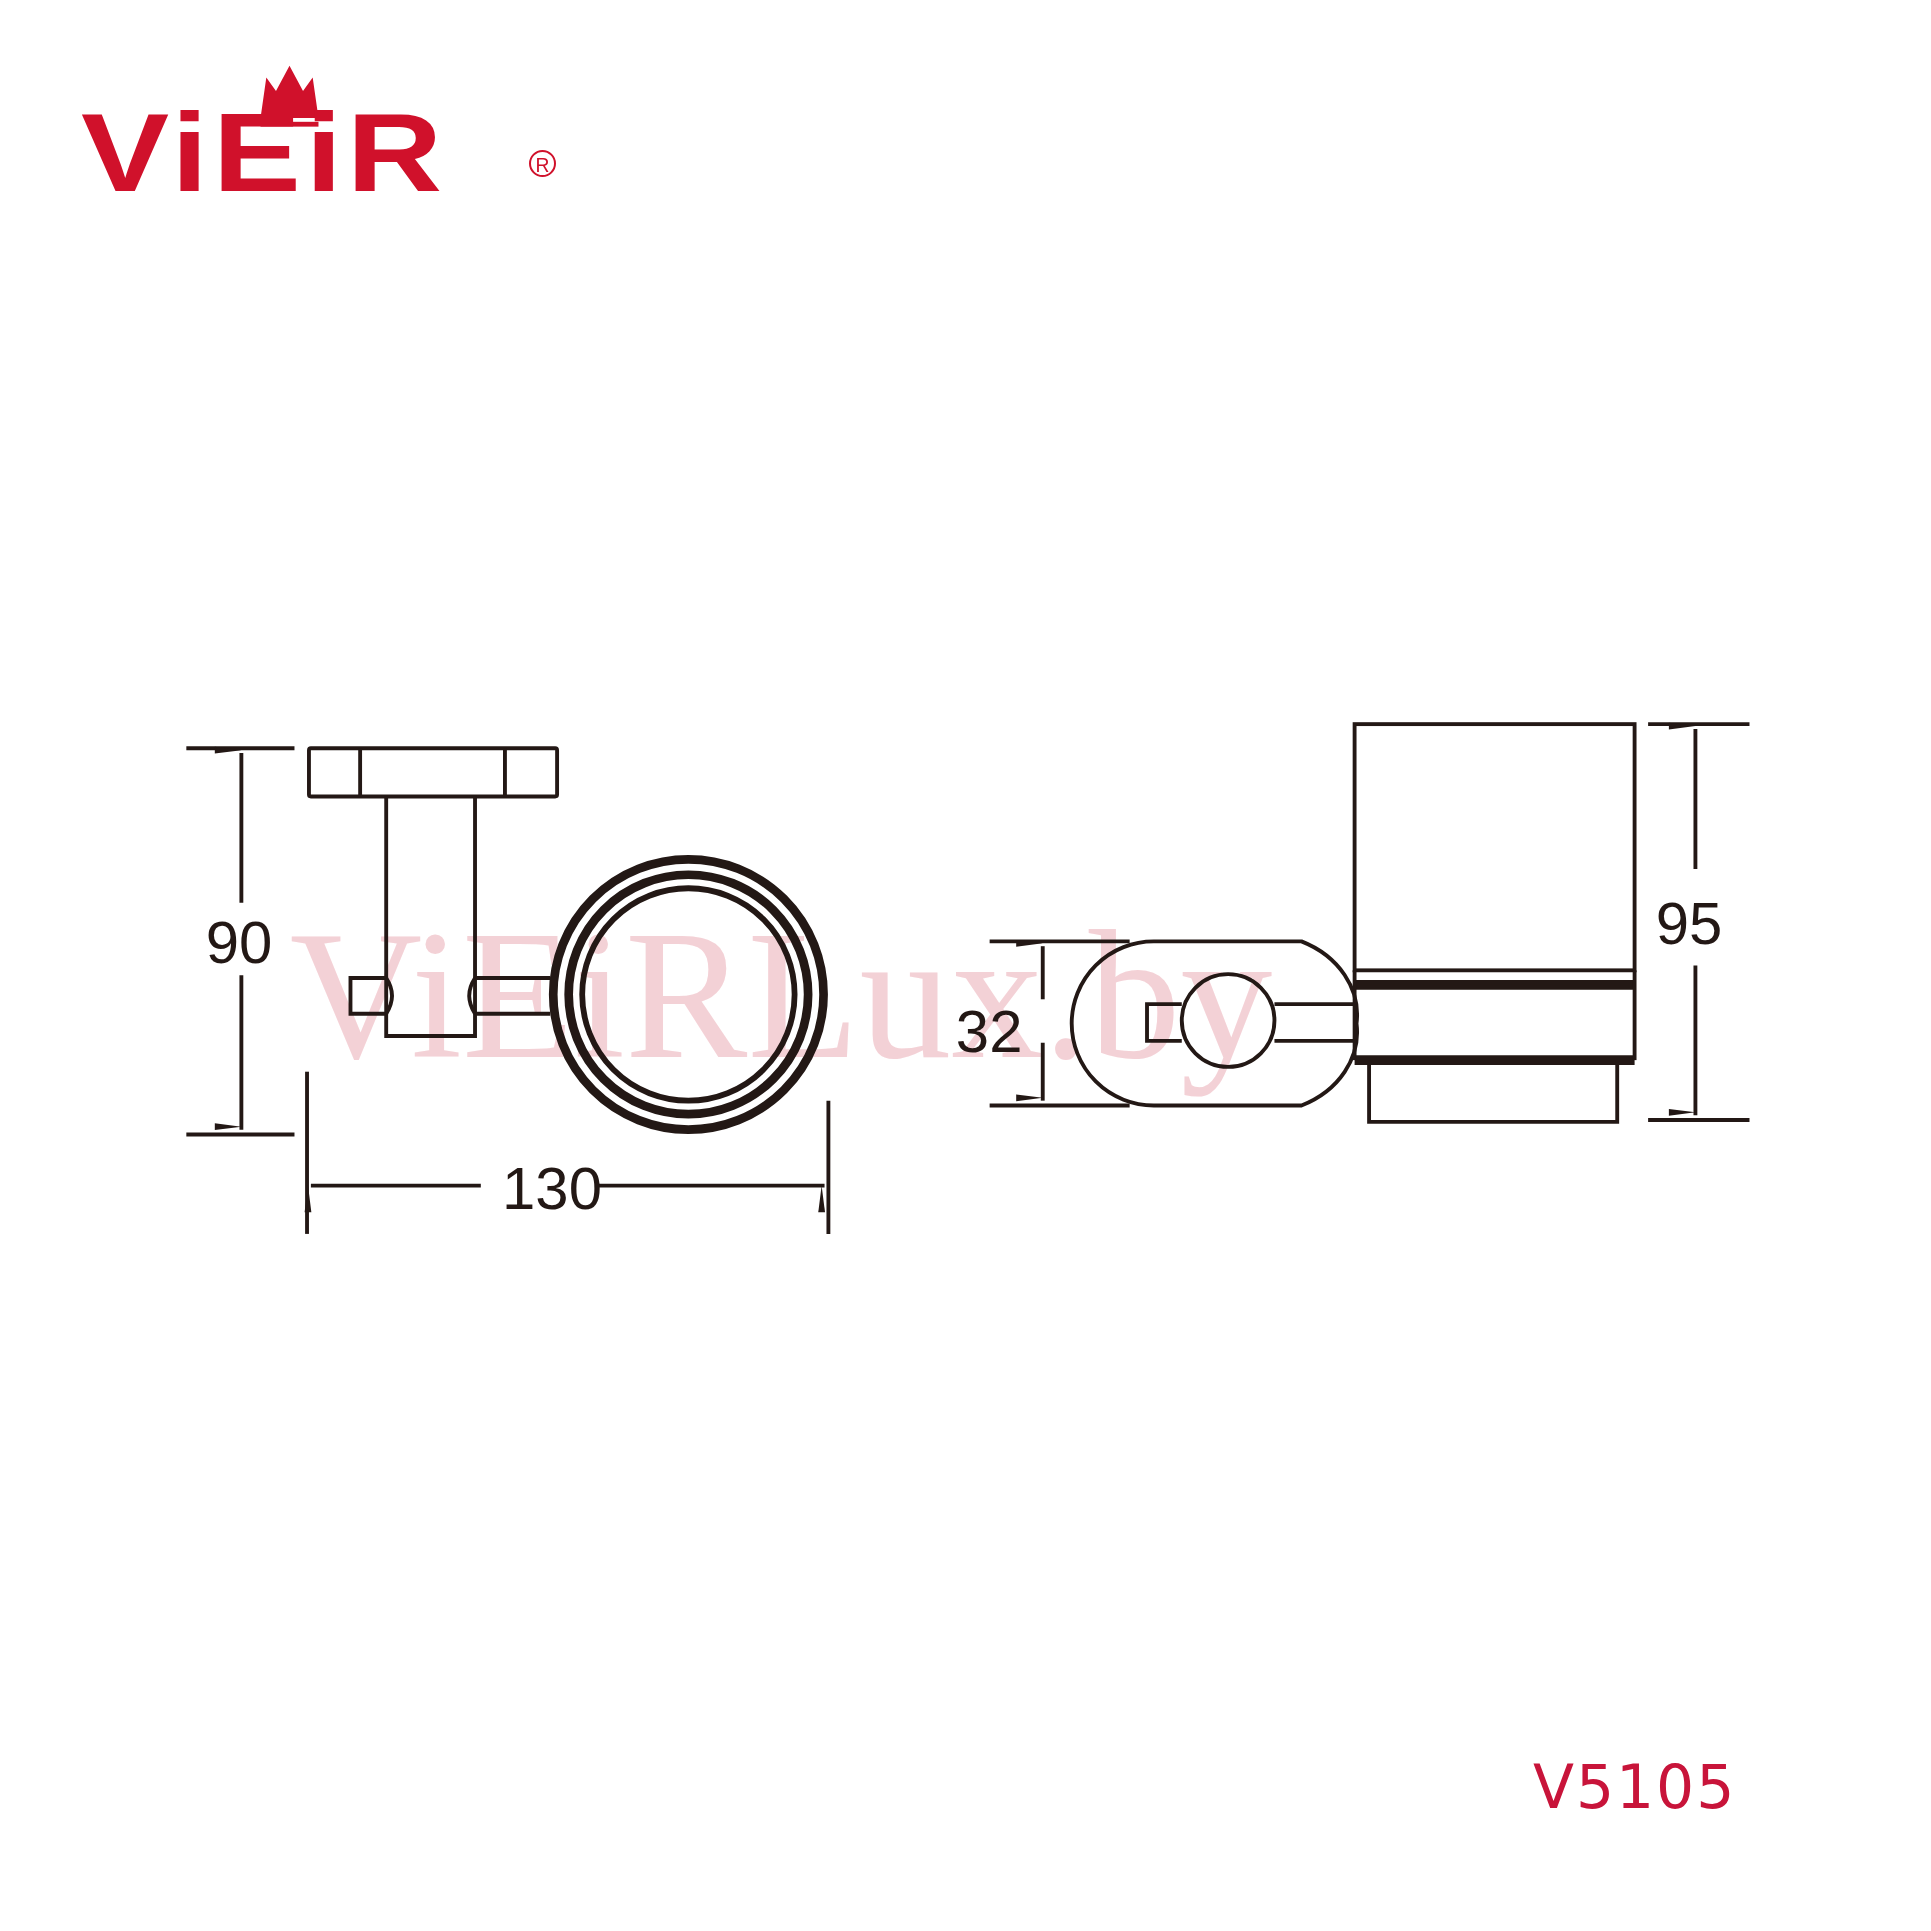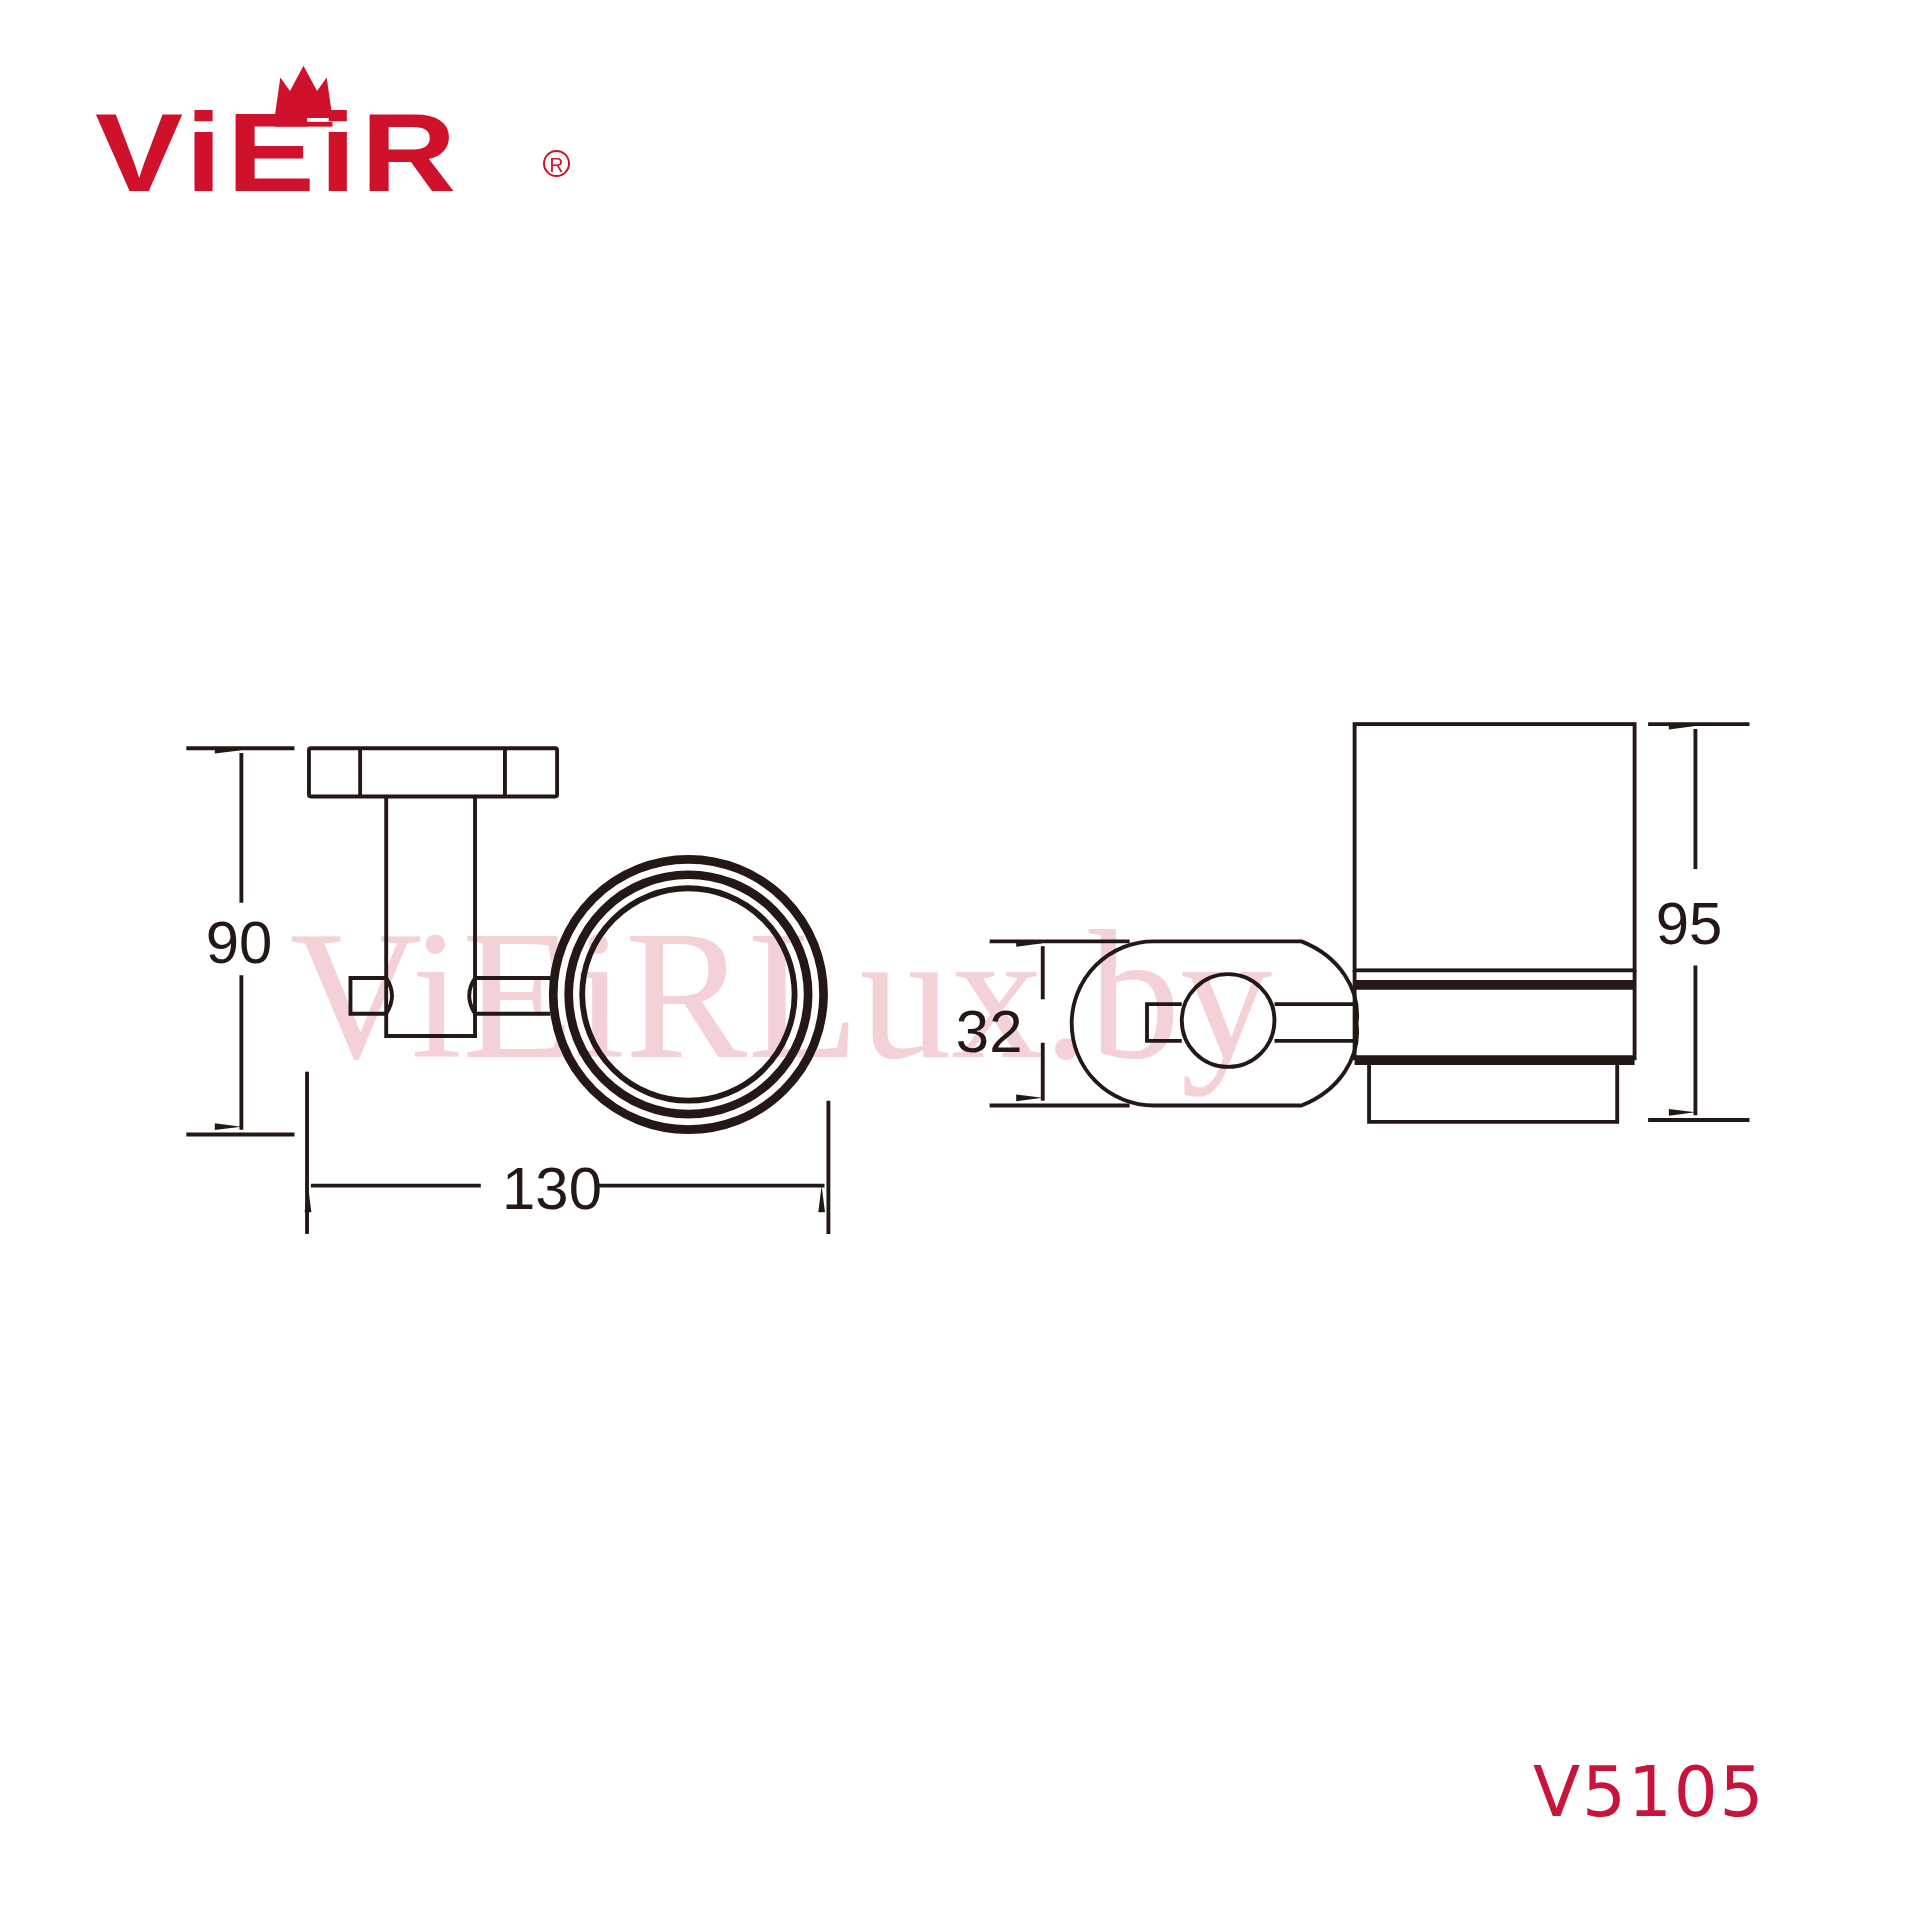--- a/index.html
+++ b/index.html
@@ -1,26 +1,26 @@
 <!DOCTYPE html>
 <html><head>
 <meta charset="utf-8">
 <style>
   html, body { margin: 0; padding: 0; background: #ffffff; }
   body { width: 1931px; height: 1931px; position: relative; overflow: hidden; }
-  .logo { position: absolute; left: 91px; top: 58px; width: 425px; height: 145px; }
+  .logo { position: absolute; left: 77px; top: 58px; width: 425px; height: 145px; }
   .logo-text { position: absolute; left: 3.9px; top: 39px; font-family: "Liberation Sans", sans-serif;
     font-weight: 900; font-size: 112px; letter-spacing: 3.9px; line-height: 1; transform: scaleX(1.18); transform-origin: left top; }
   .reg { position: absolute; left: 452px; top: 92px; width: 27px; height: 27px; border: 2.9px solid; border-radius: 50%;
     font-family: "Liberation Sans", sans-serif; font-size: 19.3px; line-height: 27px; text-align: center; box-sizing: border-box; }
   .drawing { position: absolute; left: 0; top: 0; width: 1931px; height: 1931px; }
   .dim-text { font-family: "Liberation Sans", sans-serif; font-size: 62px; fill: #231815; }
   .watermark { font-family: "Liberation Serif", serif; font-size: 190px; fill: #f2c9cf; opacity: 0.85; }
   .model { position: absolute; left: 1533px; top: 1752px; font-family: "DejaVu Sans", sans-serif;
-    font-size: 69px; font-weight: 400; letter-spacing: 1.9px; }
+    font-size: 60px; font-weight: 400; letter-spacing: 1.9px; }
 </style>
 </head>
 <body>
 
 <div class="logo">
   <svg width="425" height="145" style="position:absolute;left:0;top:0" viewBox="0 0 440 150">
     <g fill="#d0112b">
       <path d="M196 20 L206 34 L220 8 L234 34 L244 20 L250 62 L190 62 Z"></path>
       <rect x="190" y="66" width="60" height="5"></rect>
     </g>

